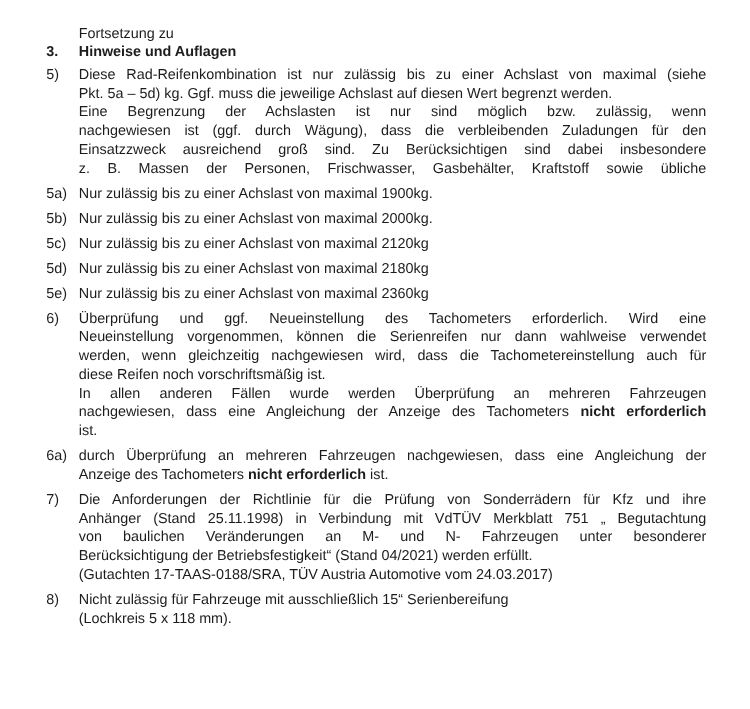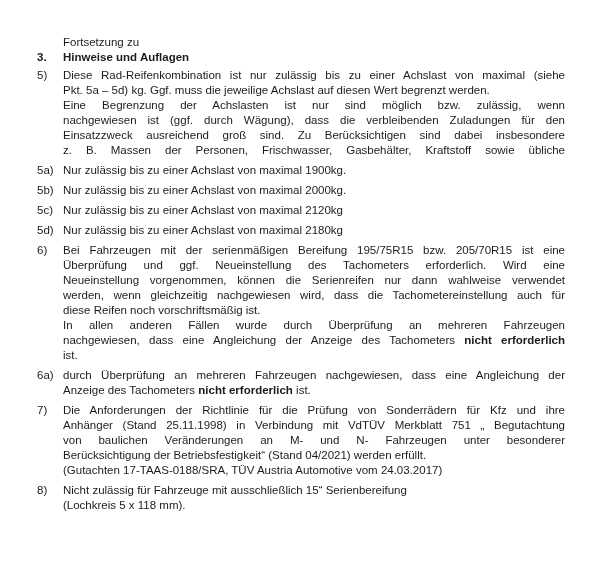--- a/index.html
+++ b/index.html
@@ -10,21 +10,21 @@
   body {
     width: 600px;
     height: 567px;
     overflow: hidden;
     font-family: "Liberation Sans", "DejaVu Sans", sans-serif;
     font-size: 11.5px;
     line-height: 15px;
     color: #1c1c1c;
   }
   .doc {
-    padding: 35px 35px 0 37px;
+    padding: 20px 35px 0 37px;
   }
   .row {
     display: flex;
     align-items: flex-start;
   }
   .num {
     flex: 0 0 26px;
     white-space: nowrap;
   }
   .content {
@@ -101,28 +101,33 @@
           <div class="line"><span>Nur zulässig bis zu einer Achslast von maximal 2120kg</span></div>
         </div>
       </div>
       <div class="row item">
         <span class="num">5d)</span>
         <div class="content">
           <div class="line"><span>Nur zulässig bis zu einer Achslast von maximal 2180kg</span></div>
         </div>
       </div>
       <div class="row item">
+        <span class="num">5e)</span>
+        <div class="content">
+          <div class="line"><span>Nur zulässig bis zu einer Achslast von maximal 2360kg</span></div>
+        </div>
+      </div>
+      <div class="row item">
         <span class="num">6)</span>
         <div class="content">
-          <div class="line j"><span>Bei Fahrzeugen mit der serienmäßigen Bereifung 195/75R15 bzw. 205/70R15 ist eine</span></div>
           <div class="line j"><span>Überprüfung und ggf. Neueinstellung des Tachometers erforderlich. Wird eine</span></div>
           <div class="line j"><span>Neueinstellung vorgenommen, können die Serienreifen nur dann wahlweise verwendet</span></div>
           <div class="line j"><span>werden, wenn gleichzeitig nachgewiesen wird, dass die Tachometereinstellung auch für</span></div>
           <div class="line"><span>diese Reifen noch vorschriftsmäßig ist.</span></div>
-          <div class="line j"><span>In allen anderen Fällen wurde durch Überprüfung an mehreren Fahrzeugen</span></div>
+          <div class="line j"><span>In allen anderen Fällen wurde werden Überprüfung an mehreren Fahrzeugen</span></div>
           <div class="line j"><span>nachgewiesen, dass eine Angleichung der Anzeige des Tachometers </span><span class="bu">nicht erforderlich</span></div>
           <div class="line"><span>ist.</span></div>
         </div>
       </div>
       <div class="row item">
         <span class="num">6a)</span>
         <div class="content">
           <div class="line j"><span>durch Überprüfung an mehreren Fahrzeugen nachgewiesen, dass eine Angleichung der</span></div>
           <div class="line"><span>Anzeige des Tachometers </span><span class="bu">nicht erforderlich</span><span> ist.</span></div>
         </div>

